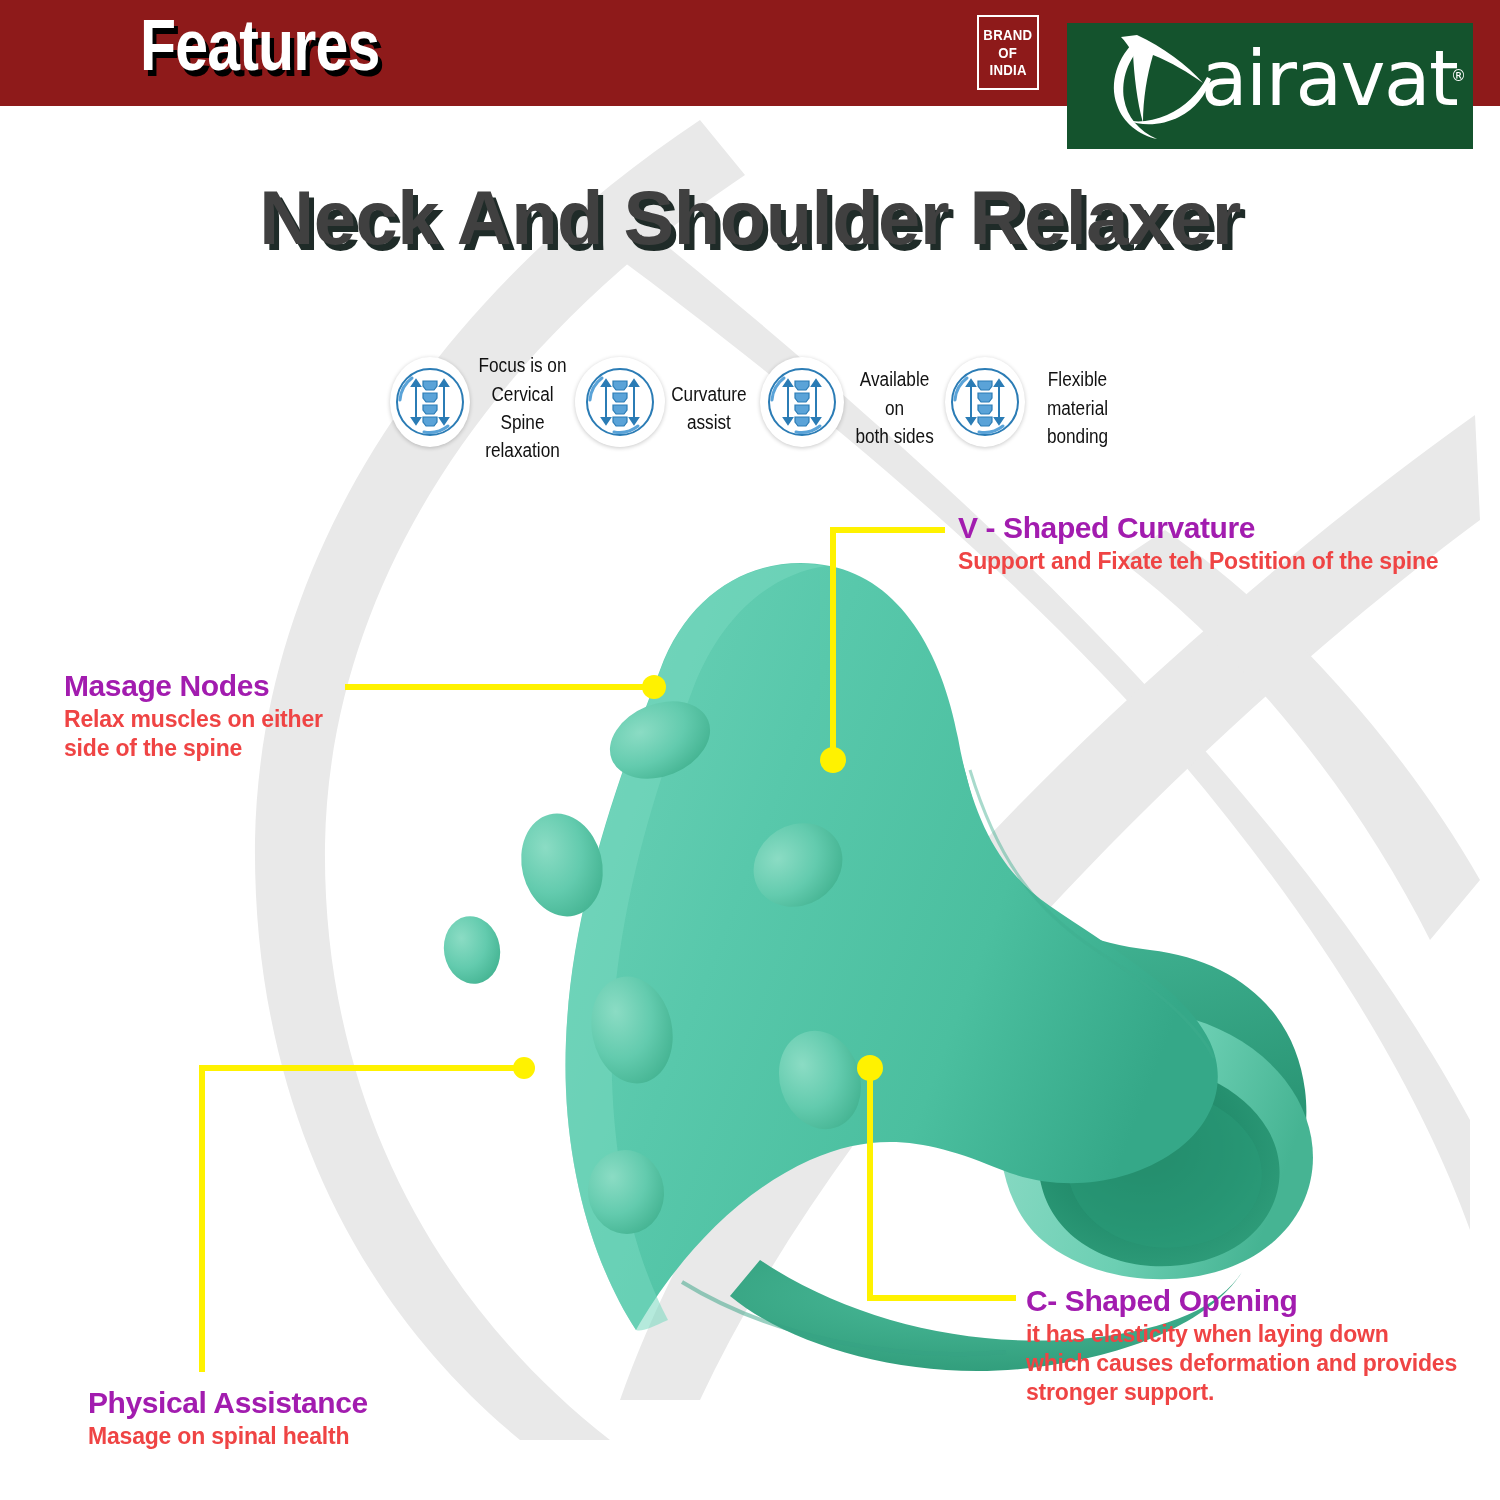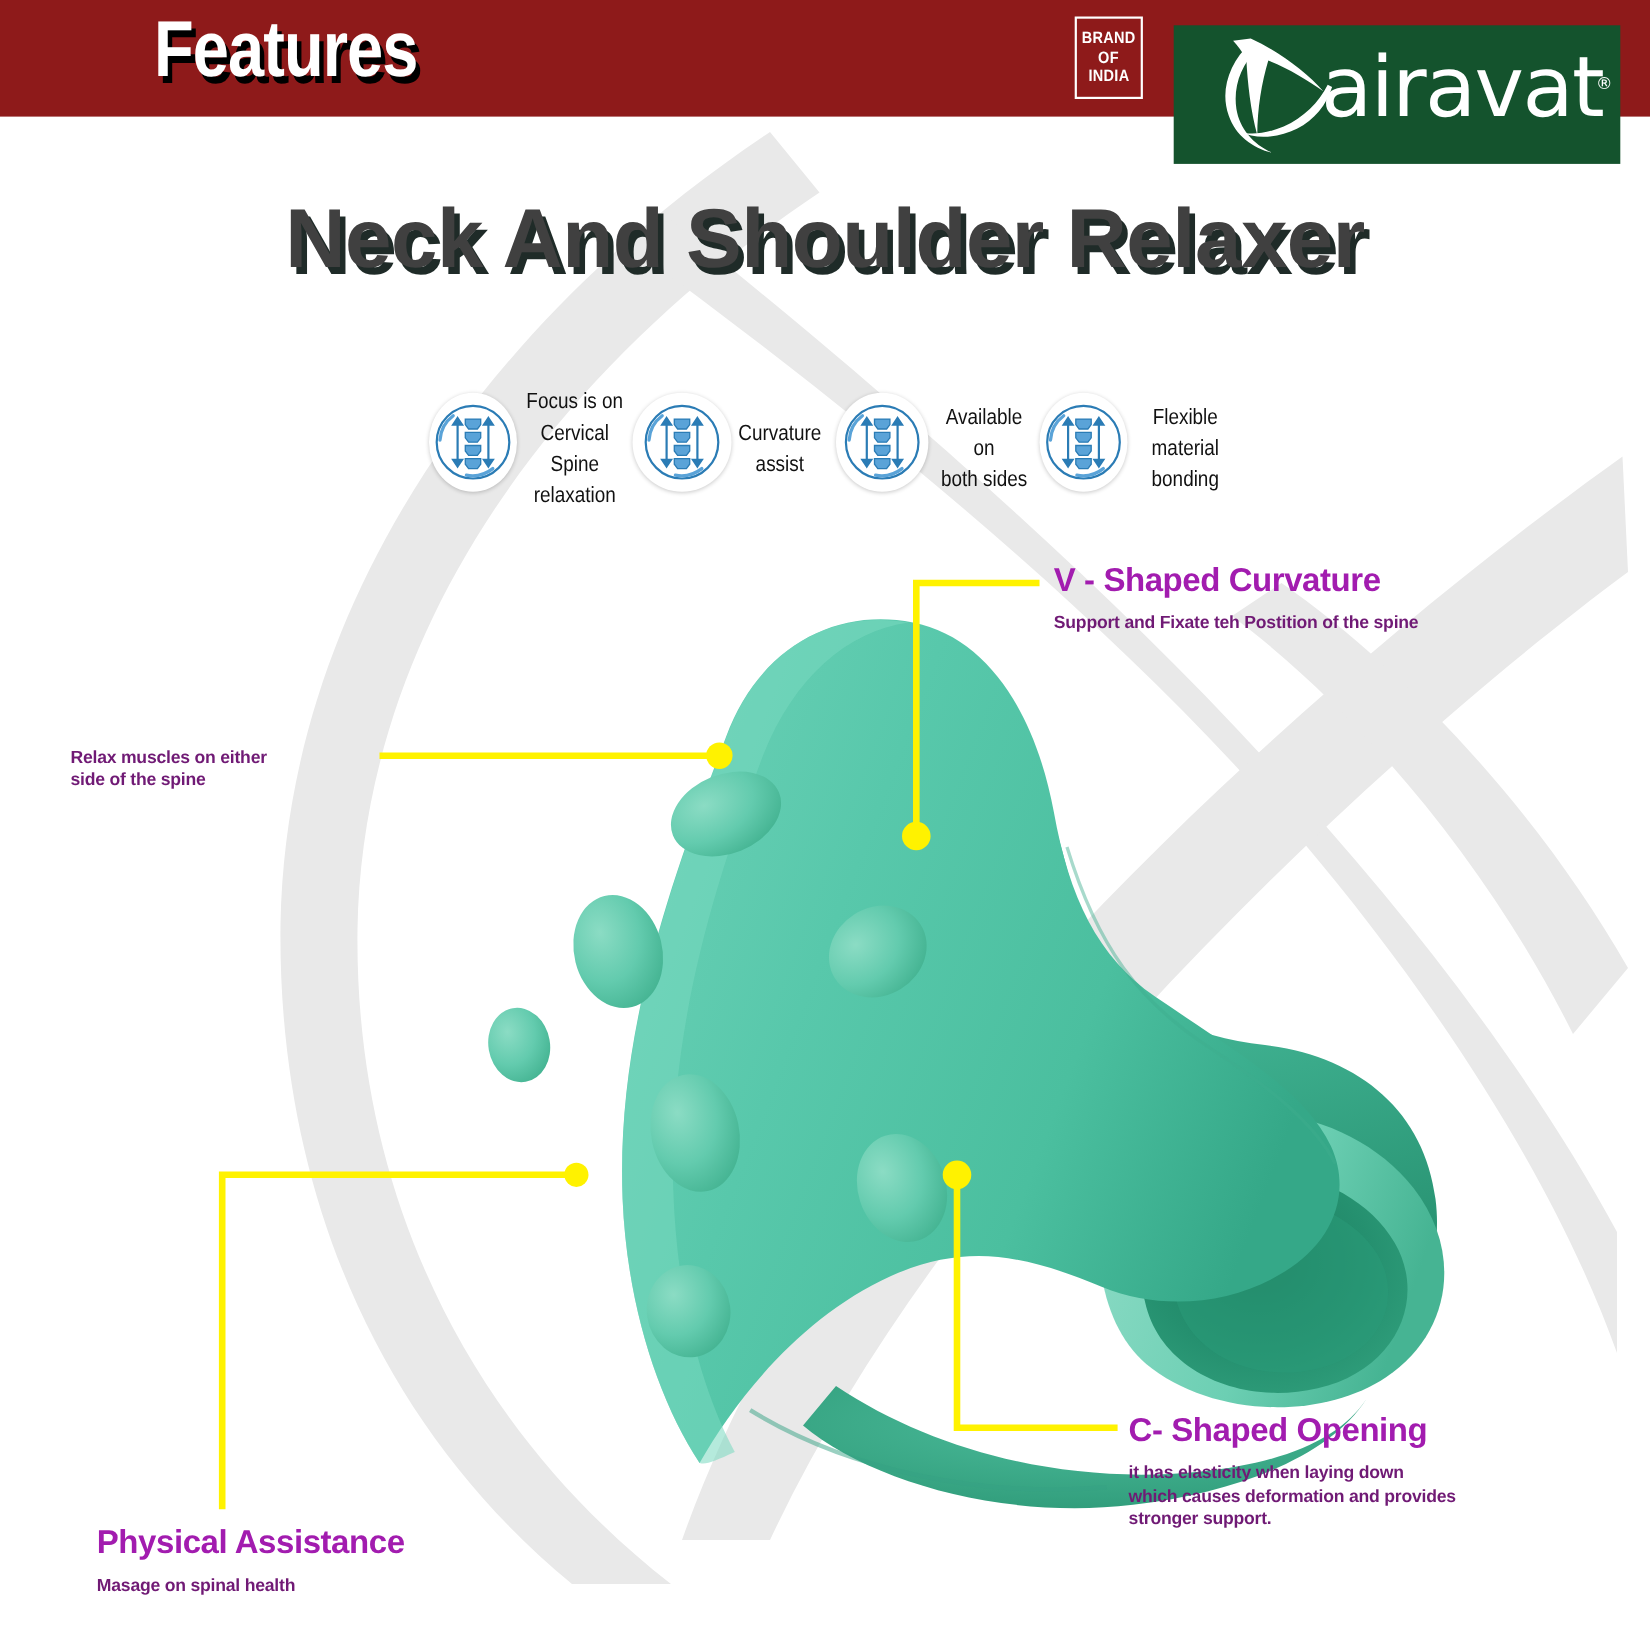--- a/index.html
+++ b/index.html
@@ -185,28 +185,28 @@
   .callout-title {
     font-size: 30px;
     font-weight: bold;
     color: #a21caf;
     font-family: "Liberation Sans", sans-serif;
     letter-spacing: -0.4px;
     line-height: 1.18;
     white-space: nowrap;
   }
   .callout-body {
-    font-size: 16px;
+    font-size: 23px;
     font-weight: bold;
-    color: #701a75;
+    color: #ef4444;
     font-family: "Liberation Sans", sans-serif;
     letter-spacing: -0.2px;
     line-height: 1.26;
     white-space: pre-line;
-    margin-top: 12px;
+    margin-top: 2px;
   }
   #callout-vshape { left: 958px; top: 510px; }
   #callout-massage { left: 64px; top: 668px; }
   #callout-cshape  { left: 1026px; top: 1283px; }
   #callout-physical{ left: 88px; top: 1385px; }
 
   #leaders {
     position: absolute;
     left: 0; top: 0;
     width: 1500px; height: 1500px;
@@ -478,20 +478,21 @@
       <circle cx="524" cy="1068" r="11"></circle>
     </g>
   </svg>
 
   <div class="callout" id="callout-vshape">
     <div class="callout-title">V - Shaped Curvature</div>
     <div class="callout-body">Support and Fixate teh Postition of the spine</div>
   </div>
 
   <div class="callout" id="callout-massage">
+    <div class="callout-title">Masage Nodes</div>
     <div class="callout-body">Relax muscles on either
 side of the spine</div>
   </div>
 
   <div class="callout" id="callout-cshape">
     <div class="callout-title">C- Shaped Opening</div>
     <div class="callout-body">it has elasticity when laying down
 which causes deformation and provides
 stronger support.</div>
   </div>

